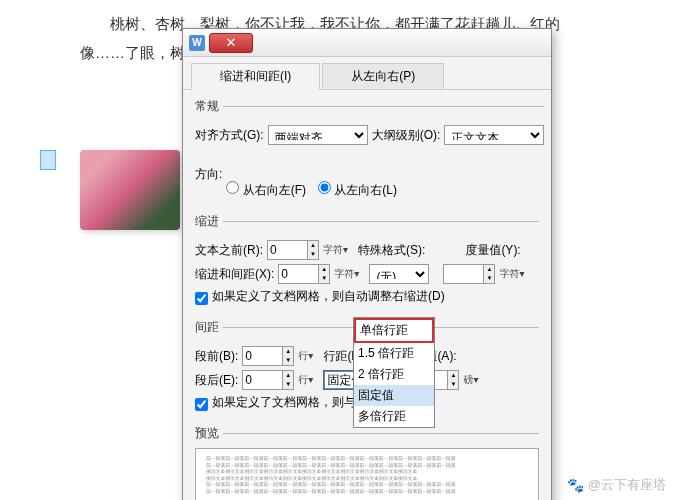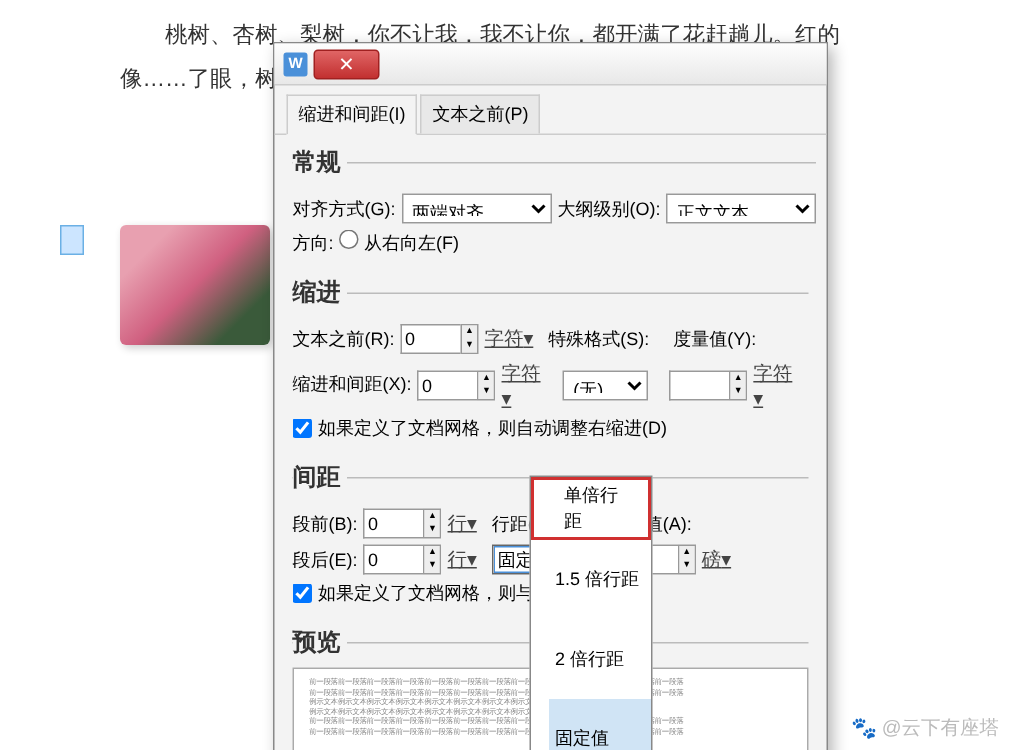--- a/index.html
+++ b/index.html
@@ -10,43 +10,43 @@
 .flower { position: absolute; top: 150px; left: 80px; width: 100px; height: 80px; background: linear-gradient(135deg, #e8a0b0 20%, #d06080 50%, #3a5a3a 80%); border-radius: 4px; box-shadow: 2px 2px 6px rgba(0,0,0,0.2); }
 .page-icon { position: absolute; top: 150px; left: 40px; width: 16px; height: 20px; background: #cce5ff; border: 1px solid #6bb0e5; }
 
 .dialog { position: absolute; top: 28px; left: 182px; width: 370px; background: #f3f3f3; border: 1px solid #888; box-shadow: 3px 3px 10px rgba(0,0,0,0.3); font-size: 12px; }
 .titlebar { height: 28px; background: linear-gradient(#fdfdfd, #e8e8e8); border-bottom: 1px solid #ccc; display: flex; align-items: center; padding-left: 6px; }
 .titlebar .logo { width: 16px; height: 16px; background: #4a90d9; color: #fff; font-size: 10px; display: flex; align-items: center; justify-content: center; font-weight: bold; border-radius: 2px; margin-right: 4px; }
 .titlebar .t-title { flex: 1; font-size: 12px; color: #333; }
 .close-btn { width: 44px; height: 20px; background: linear-gradient(#e06565, #c23030); color: #fff; border: 1px solid #a02020; border-radius: 3px; display: flex; align-items: center; justify-content: center; margin-right: 4px; cursor: pointer; font-size: 13px; }
 
 .tabs { display: flex; padding: 6px 8px 0 8px; border-bottom: 1px solid #ccc; }
-.tab { padding: 4px 7px; border: 1px solid #ccc; border-bottom: none; background: #e8e8e8; margin-right: 2px; cursor: pointer; text-align: center; }
+.tab { padding: 4px 28px; border: 1px solid #ccc; border-bottom: none; background: #e8e8e8; margin-right: 2px; cursor: pointer; text-align: center; }
 .tab.active { background: #f3f3f3; border-bottom: 1px solid #f3f3f3; margin-bottom: -1px; }
 
 .body { padding: 8px 12px 6px 12px; }
 fieldset { border: none; border-top: 1px solid #bbb; margin-bottom: 8px; padding: 6px 0 2px 0; }
-legend { font-size: 16px; color: #333; padding-right: 4px; font-weight: bold; }
+legend { font-size: 12px; color: #333; padding-right: 4px; }
 .row { display: flex; align-items: center; margin: 4px 0; gap: 4px; }
 label { font-size: 12px; white-space: nowrap; }
 select, input[type=text] { font-size: 12px; height: 20px; border: 1px solid #999; background: #fff; padding: 4px 2px; }
 input[type=text] { width: 50px; }
 select.sm { width: 60px; }
 select.med { width: 100px; }
 .spinner { width: 52px; display: flex; }
 .spinner input { width: 40px; border-right: none; }
 .spinner .arrows { width: 14px; display: flex; flex-direction: column; border: 1px solid #999; }
 .spinner .arrows span { flex: 1; font-size: 6px; text-align: center; line-height: 9px; background: #eee; cursor: pointer; }
-.unit-dd { font-size: 13px; color: #444; margin-right: 6px; cursor: pointer; text-decoration: underline; }
-.radio-g { display: flex; gap: 12px; align-items: center; }
-.cb-row { display: flex; align-items: center; gap: 4px; margin: 4px 0; }
+.unit-dd { font-size: 10px; color: #444; margin-right: 6px; cursor: pointer; }
+.radio-g { display: flex; gap: 12px; align-items: center; margin-top: 32px; }
+.cb-row { display: flex; align-items: flex-end; gap: 4px; margin: 4px 0; }
 
 .dropdown-box { position: absolute; top: 288px; left: 170px; width: 82px; background: #fff; border: 1px solid #888; z-index: 10; }
-.dropdown-box .dd-selected { border: 2px solid #d03030; padding: 2px 20px; font-size: 12px; }
-.dropdown-box .dd-item { padding: 18px 4px; font-size: 12px; cursor: pointer; margin-left: 12px; }
+.dropdown-box .dd-selected { border: 2px solid #d03030; padding: 2px 4px; font-size: 12px; }
+.dropdown-box .dd-item { padding: 2px 4px; font-size: 12px; cursor: pointer; }
 .dropdown-box .dd-item.hl { background: #d0e4f5; }
 .dd-trigger { width: 80px; height: 20px; border: 1px solid #666; background: #fff; display: flex; align-items: center; cursor: pointer; box-shadow: inset 0 0 0 1px #4a90d9; }
 .dd-trigger span:first-child { flex: 1; padding-left: 3px; }
 .dd-trigger .ar { width: 16px; text-align: center; background: #e0e0e0; border-left: 1px solid #999; font-size: 9px; }
 
 .preview-box { border: 1px solid #aaa; height: 64px; background: #fff; padding: 6px 10px; overflow: hidden; }
 .pv-line { font-size: 5px; color: #888; line-height: 1.3; white-space: nowrap; letter-spacing: -0.2px; }
 
 .footer { display: flex; padding: 8px 12px; gap: 6px; align-items: center; border-top: 1px solid #ccc; }
 .spacer { flex: 1; }
@@ -64,55 +64,56 @@
 <div class="flower"></div>
 
 <div class="dialog">
   <div class="titlebar">
     <div class="logo">W</div>
     <div class="close-btn">✕</div>
   </div>
 
   <div class="tabs">
     <div class="tab active">缩进和间距(I)</div>
-    <div class="tab">文本之前(P)</div>
+    <div class="tab">从左向右(P)</div>
   </div>
 
   <div class="body">
 
     <fieldset>
       <legend>常规</legend>
       <div class="row">
         <label>对齐方式(G):</label>
         <select class="med"><option>两端对齐</option></select>
         <label>大纲级别(O):</label>
         <select class="med"><option>正文文本</option></select>
       </div>
       <div class="row">
         <label>方向:</label>
         <div class="radio-g">
           <label><input type="radio" name="dir" style=""> <span>从右向左(F)</span></label>
+          <label><input type="radio" name="dir" checked="" style=""> <span>从左向右(L)</span></label>
         </div>
       </div>
     </fieldset>
 
     <fieldset>
       <legend>缩进</legend>
       <div class="row">
         <label>文本之前(R):</label>
         <div class="spinner">
             <input type="text" value="0" style="">
             <div class="arrows">
               <span>▲</span>
               <span>▼</span>
             </div>
           </div>
         <span class="unit-dd"><span>字符</span>▾</span>
         <label>特殊格式(S):</label>
-        <label style="margin-left:12px">度量值(Y):</label>
+        <label style="margin-left:36px">度量值(Y):</label>
       </div>
       <div class="row">
         <label>缩进和间距(X):</label>
         <div class="spinner">
             <input type="text" value="0" style="">
             <div class="arrows">
               <span>▲</span>
               <span>▼</span>
             </div>
           </div>

